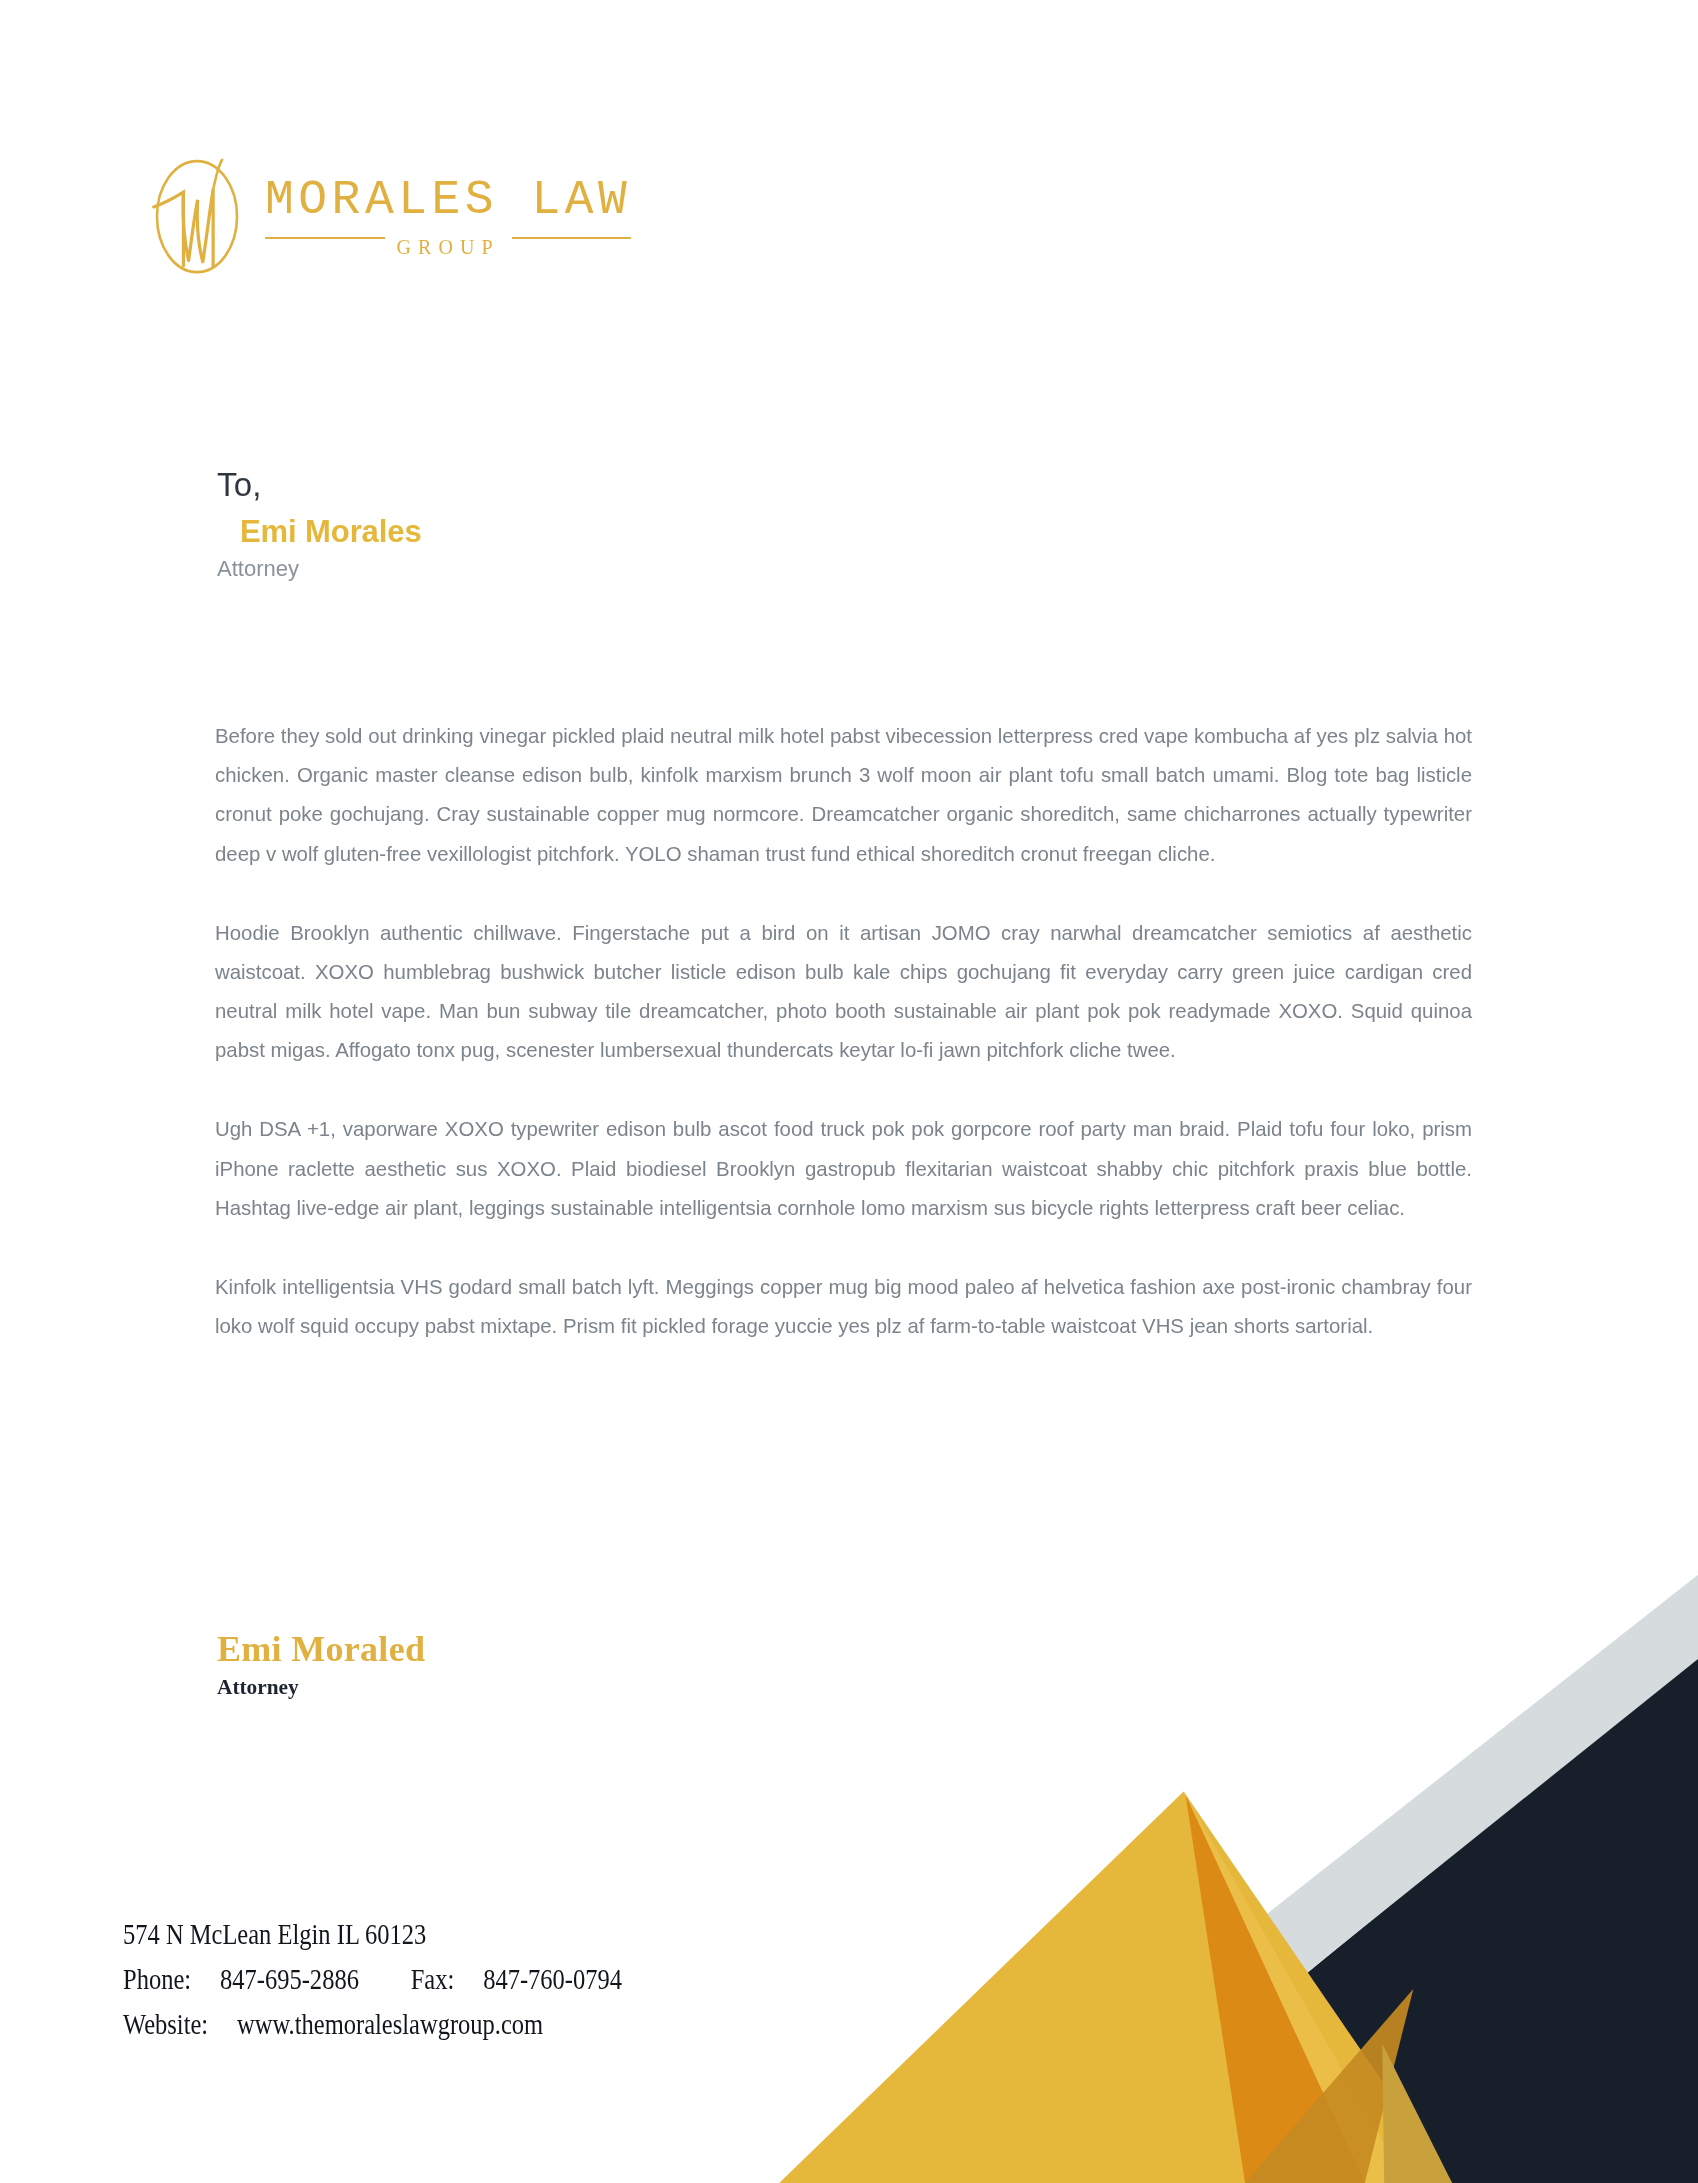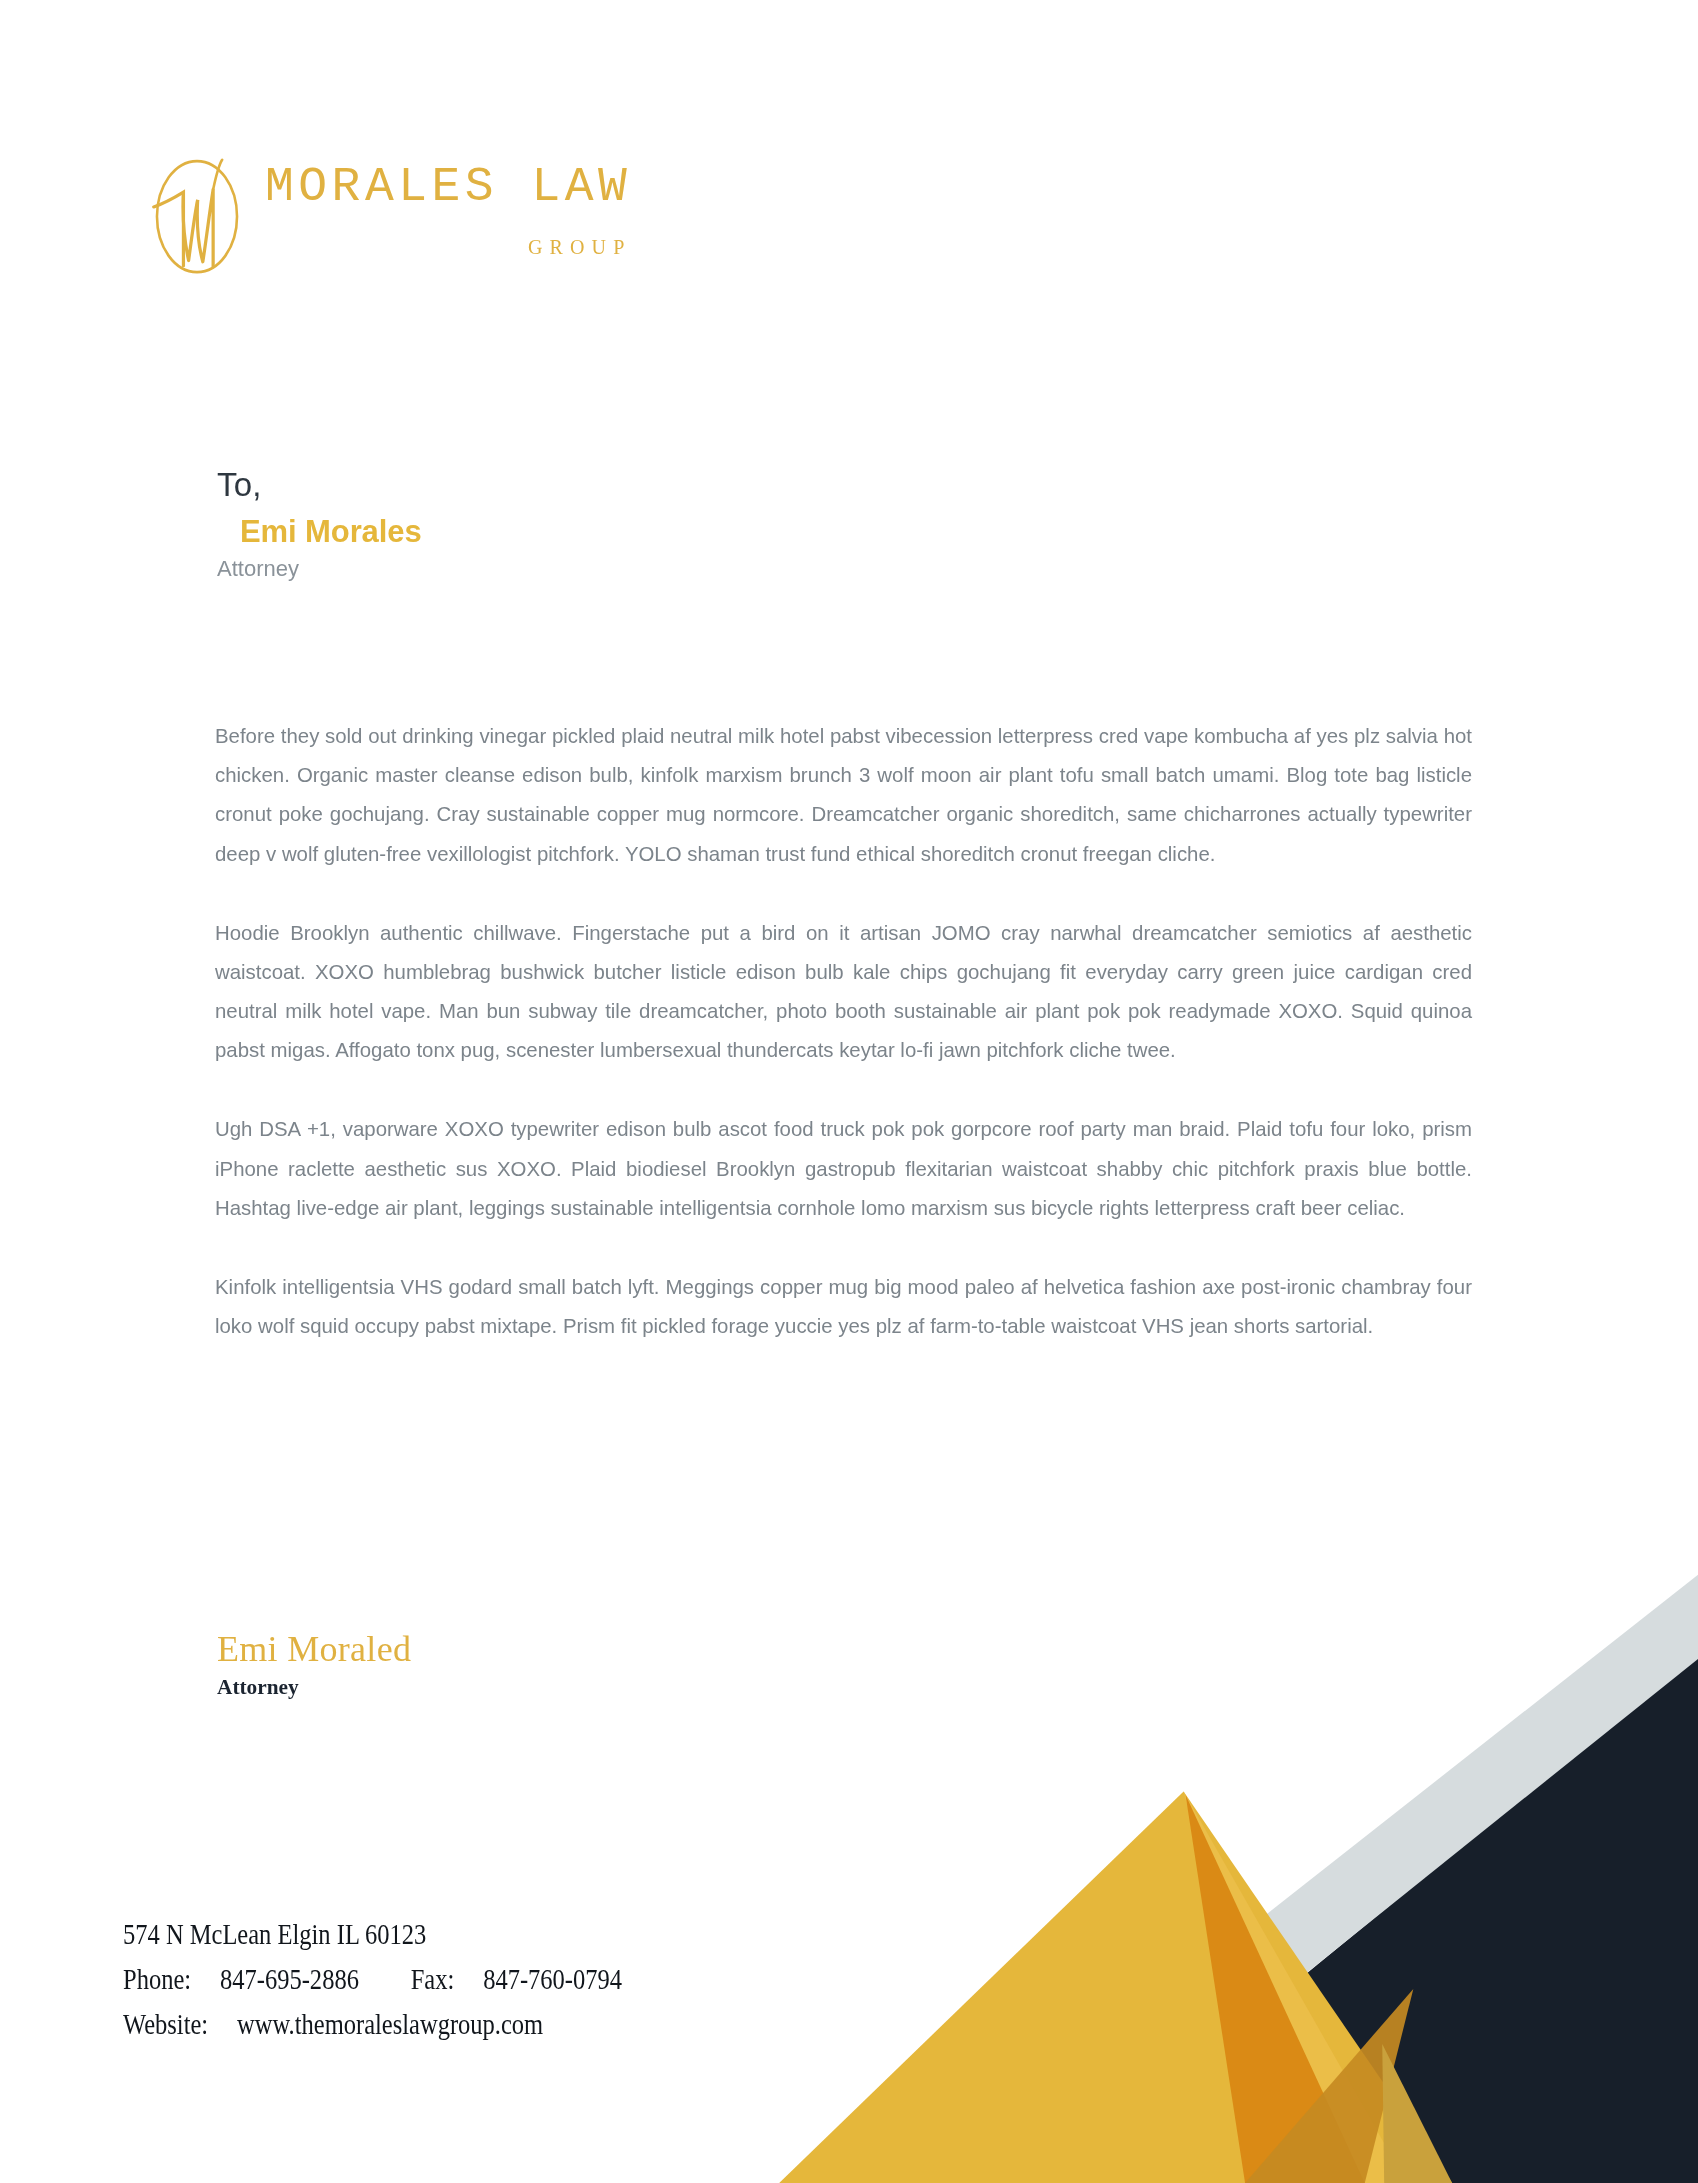--- a/index.html
+++ b/index.html
@@ -43,25 +43,24 @@
   .logo-name {
     font-family: Liberation Mono, monospace;
     font-size: 48px;
     letter-spacing: 4.5px;
     color: #E0B141;
     line-height: 1;
     white-space: nowrap;
   }
   .logo-sub-row {
     display: flex;
-    align-items: flex-end;
+    align-items: flex-start;
     gap: 12px;
     margin-top: 13px;
     width: 100%;
-    flex-direction: column;
   }
   .logo-rule {
     flex: 1 1 auto;
     height: 1.9px;
     background: #E0B141;
   }
   .logo-sub {
     font-family: "Liberation Serif", serif;
     font-size: 20px;
     letter-spacing: 7.1px;
@@ -140,20 +139,21 @@
     position: absolute;
     left: 217px;
     top: 1630px;
   }
   .sign-name {
     font-family: "Liberation Serif", serif;
     font-size: 36px;
     color: #E0B141;
     line-height: 1.1;
     letter-spacing: 0.3px;
+    font-weight: bold;
   }
   .sign-role {
     font-family: "Liberation Serif", serif;
     font-weight: bold;
     font-size: 21.3px;
     color: #1B2430;
     line-height: 1.2;
     margin-top: 5.2px;
   }
 

